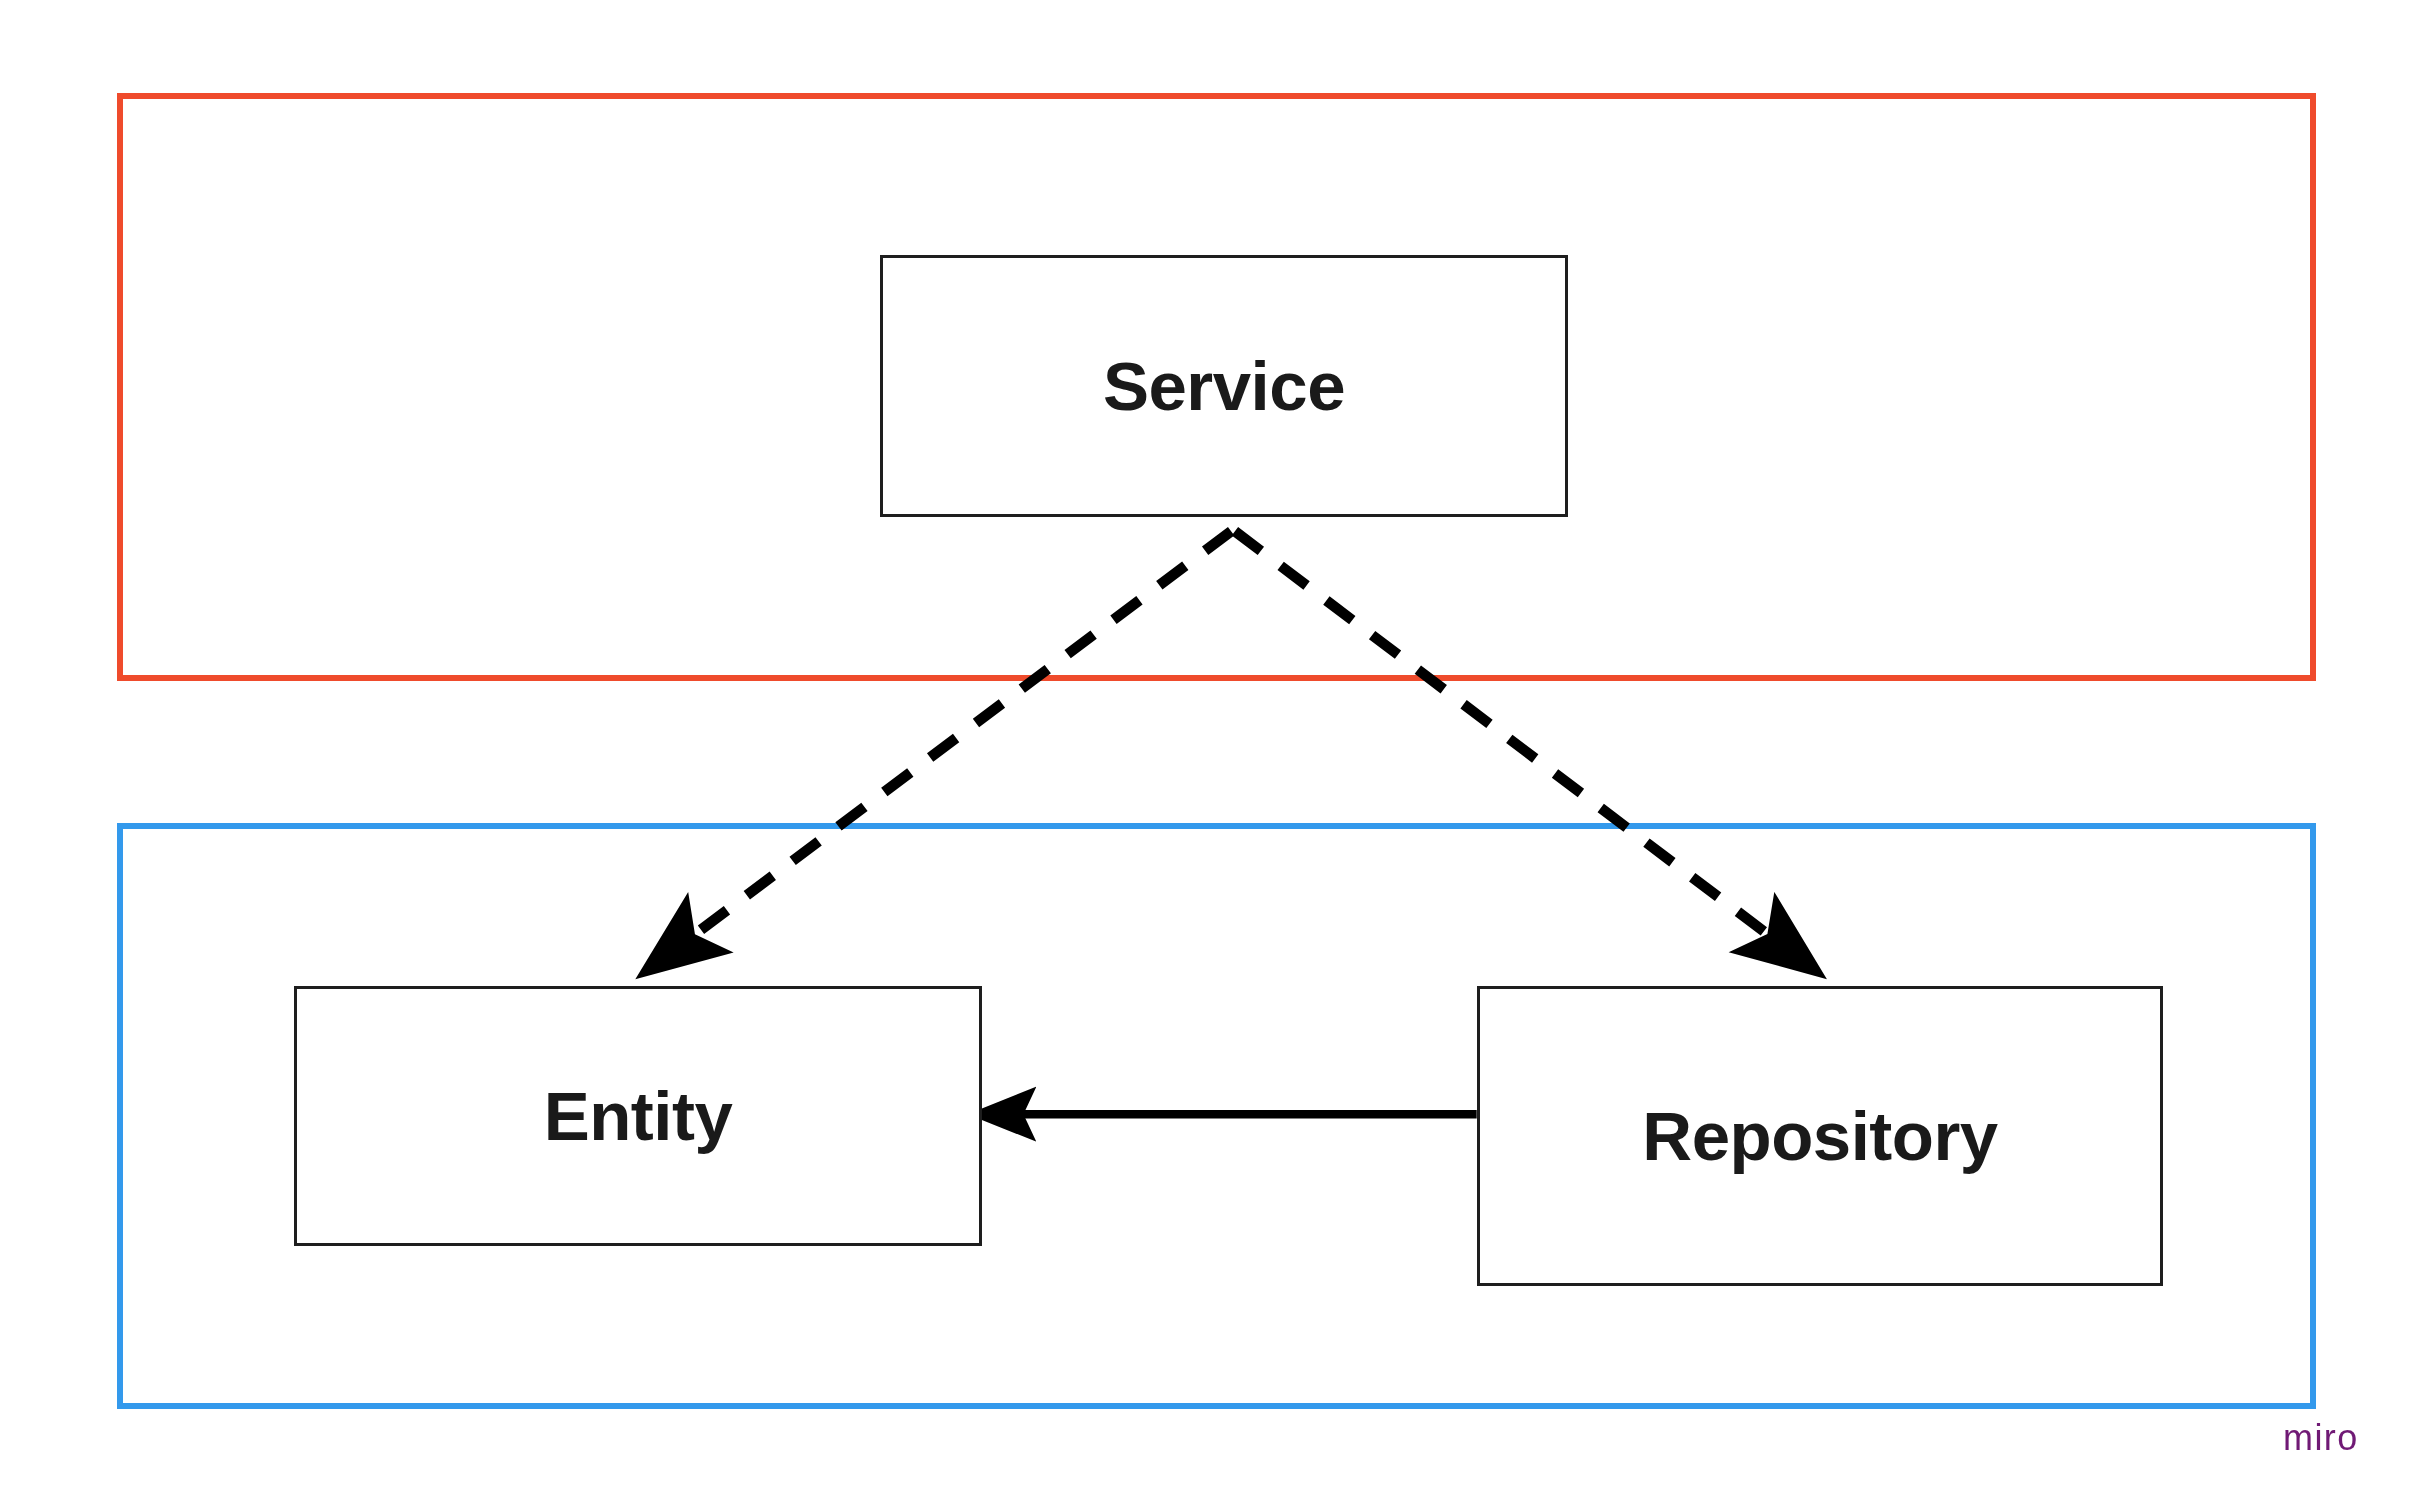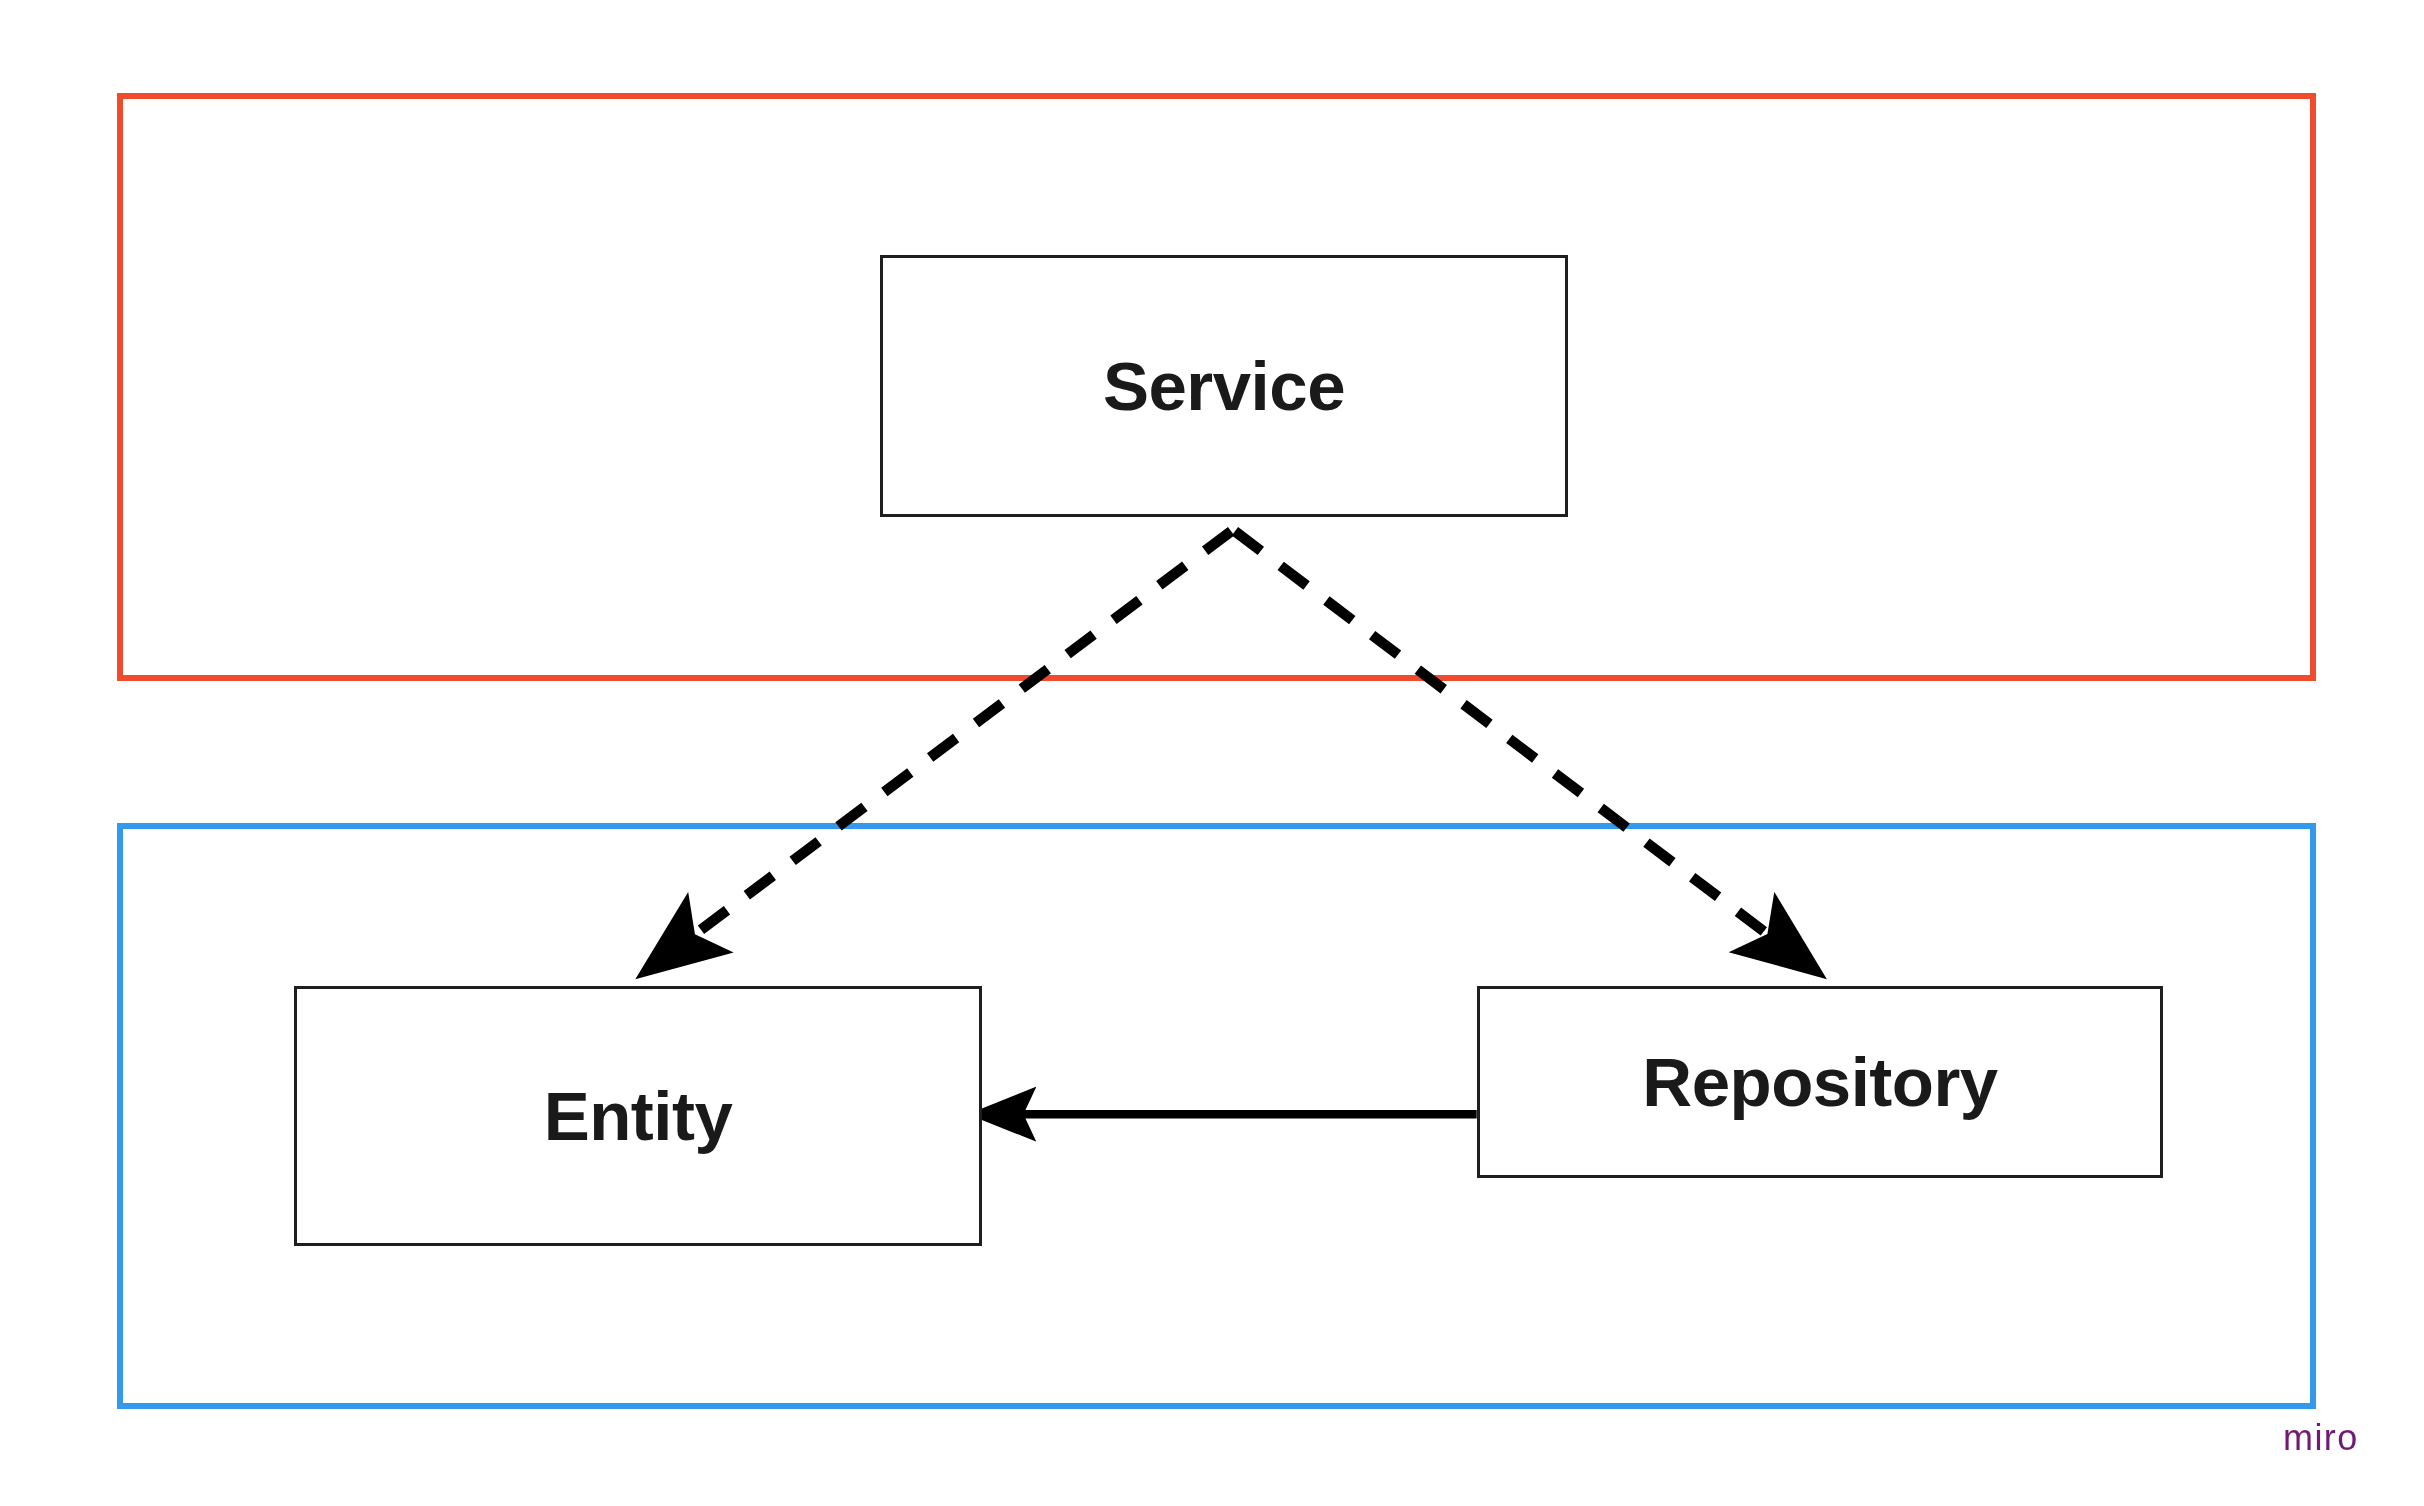--- a/index.html
+++ b/index.html
@@ -69,21 +69,21 @@
     left: 271px;
     top: 986px;
     width: 688px;
     height: 260px;
     margin-left: 23px;
   }
   #node-repository {
     left: 1477px;
     top: 986px;
     width: 686px;
-    height: 192px;
+    height: 300px;
   }
 
   
   #connectors {
     position: absolute;
     left: 0;
     top: 0;
     width: 2424px;
     height: 1506px;
     pointer-events: none;

